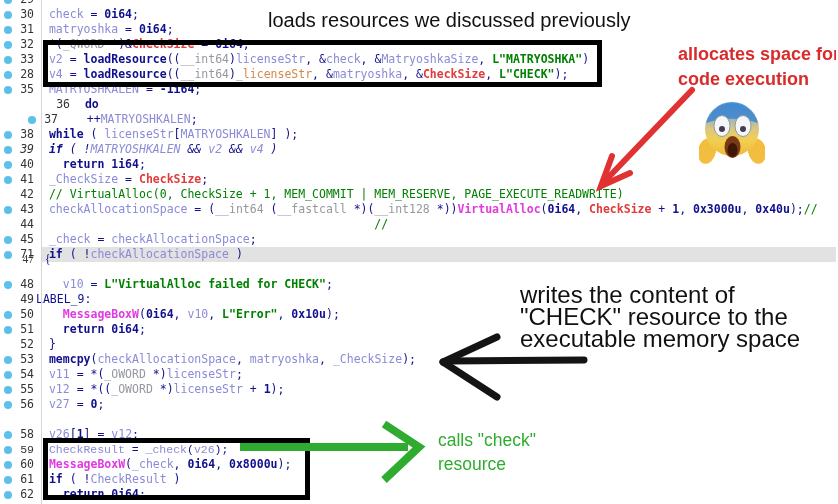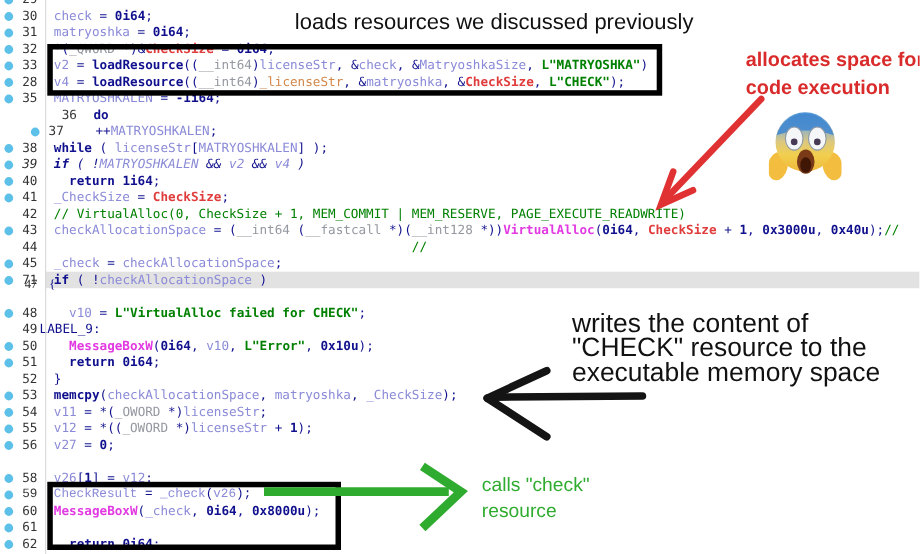--- a/index.html
+++ b/index.html
@@ -187,20 +187,21 @@
         <span class="code"> <span class="c-v">CheckResult</span><span class="c-p"> = </span><span class="c-v">_check</span><span class="c-p">(</span><span class="c-v">v26</span><span class="c-p">);</span></span>
       </div>
       <div class="row" style="top: 457px;">
         <span class="dot"></span>
         <span class="lnum">60</span>
         <span class="code"> <span class="c-m">MessageBoxW</span><span class="c-p">(</span><span class="c-v">_check</span><span class="c-p">, </span><span class="c-n">0i64</span><span class="c-p">, </span><span class="c-n">0x8000u</span><span class="c-p">);</span></span>
       </div>
       <div class="row" style="top: 472px;">
         <span class="dot"></span>
         <span class="lnum">61</span>
+        <span class="code"> <span class="c-k">if</span><span class="c-p"> ( !</span><span class="c-v">CheckResult</span><span class="c-p"> )</span></span>
       </div>
       <div class="row" style="top: 487px;">
         <span class="dot"></span>
         <span class="lnum">62</span>
         <span class="code">   <span class="c-k">return</span><span class="c-p"> </span><span class="c-n">0i64</span><span class="c-p">;</span></span>
       </div>
       <div class="row" style="top: 502px;">
         <span class="lnum">63</span>
         <span class="code"></span>
       </div>

